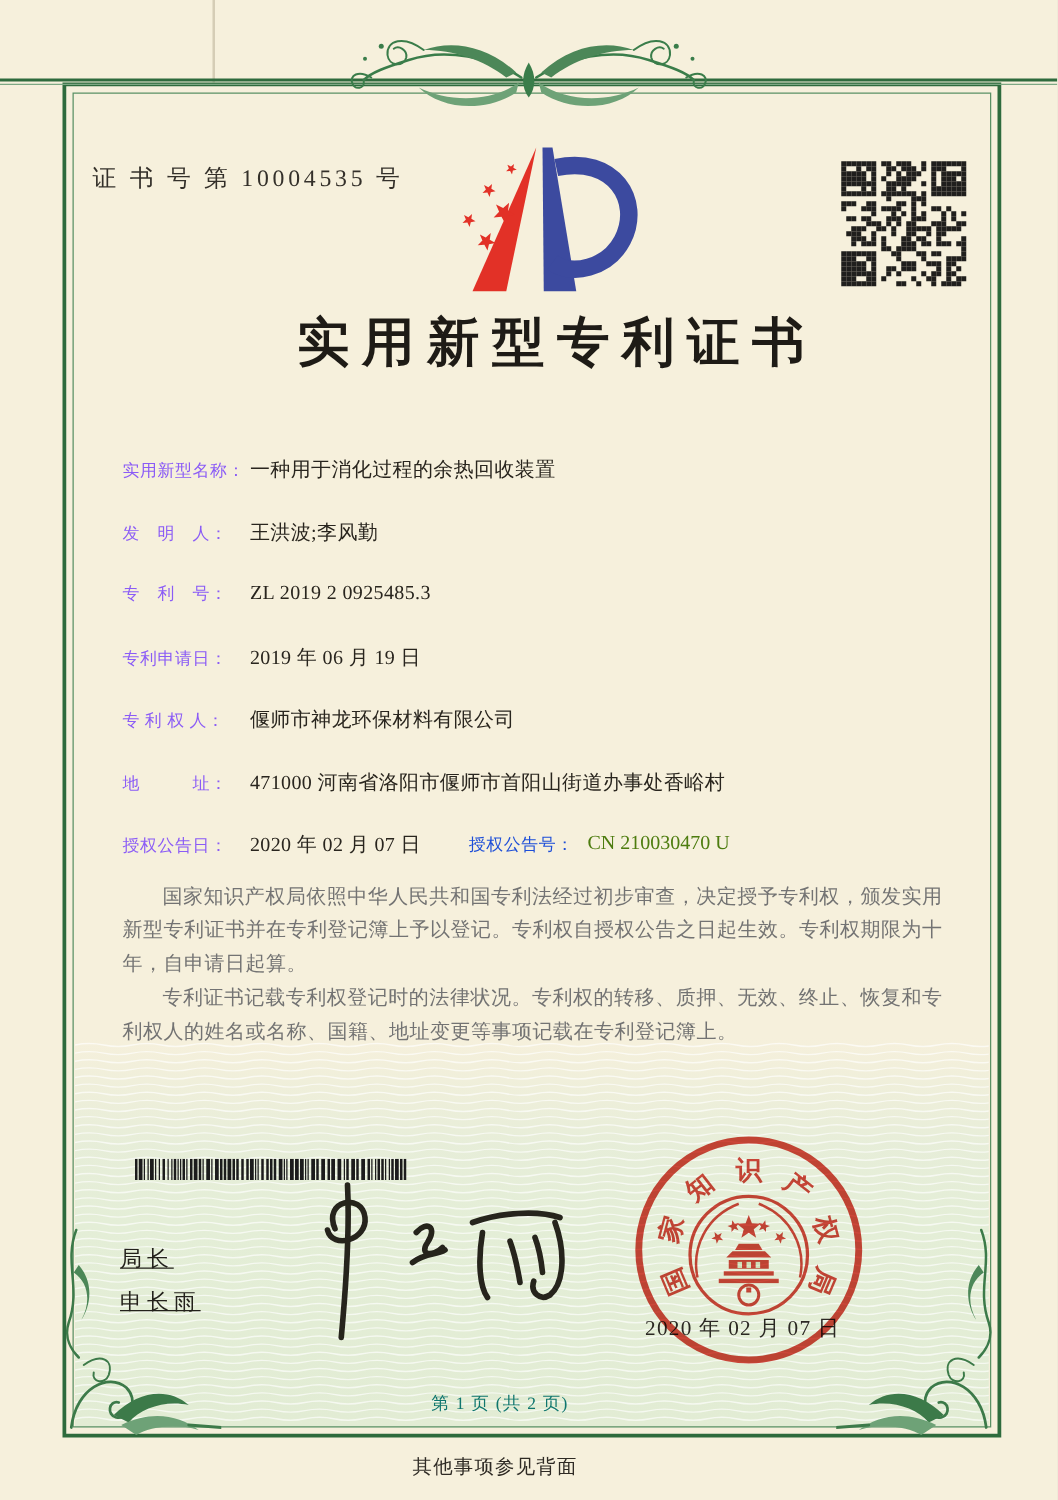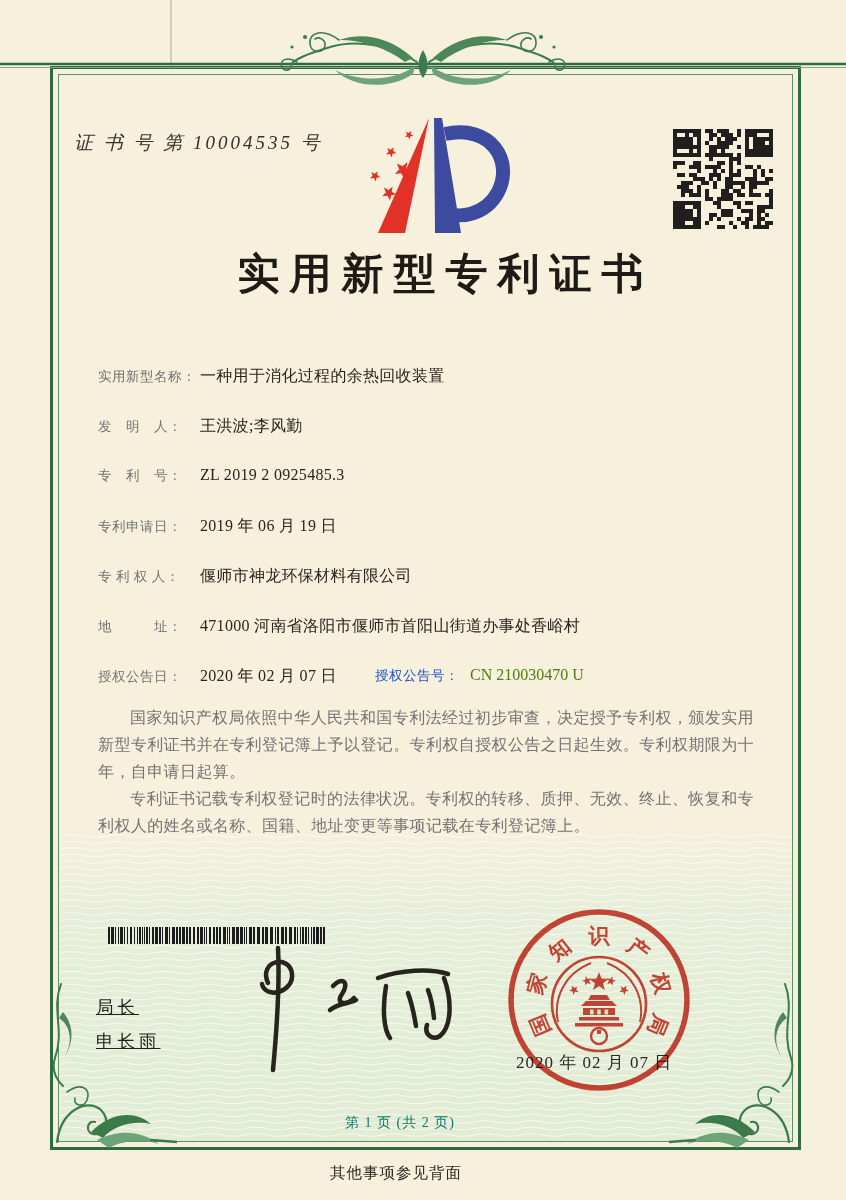--- a/index.html
+++ b/index.html
@@ -21,31 +21,31 @@
 
   
   #green-zone{position:absolute;left:60px;top:830px;width:731px;height:312px;z-index:1;
     background:linear-gradient(180deg, rgba(228,237,216,0) 0%, rgba(228,237,216,.85) 28%, #e4eed7 48%, #e2ecd4 100%);}
   #waves{position:absolute;left:0;top:0;width:731px;height:312px;}
 
   #corner-left{position:absolute;left:47px;top:982px;width:130px;height:170px;z-index:3;}
   #corner-right{position:absolute;left:669px;top:982px;width:130px;height:170px;z-index:3;transform:scaleX(-1);}
 
   
-  #cert-no{position:absolute;left:74px;top:130px;font-size:19px;letter-spacing:3px;color:#34302a;z-index:4;font-style:italic;}
+  #cert-no{position:absolute;left:74px;top:130px;font-size:19px;letter-spacing:3px;color:#34302a;z-index:4;}
   #logo{position:absolute;left:345px;top:113px;width:170px;height:127px;z-index:4;}
   #qr{position:absolute;left:672px;top:128px;width:102px;height:102px;z-index:4;}
 
   #title{position:absolute;left:0;right:0;top:246px;margin:0;text-align:center;
     font-size:42px;font-weight:700;letter-spacing:10px;color:#1e1b16;z-index:4;padding-left:45px;}
 
   
   #fields{position:absolute;left:98px;top:366px;width:680px;z-index:4;}
   .field-row{position:relative;display:flex;height:22px;margin-bottom:28px;align-items:baseline;}
-  .f-label{flex:none;width:102px;font-size:13.5px;letter-spacing:.5px;color:#737373;white-space:pre;}
+  .f-label{flex:none;width:102px;font-size:13.5px;letter-spacing:.5px;color:#8b5cf6;white-space:pre;}
   .f-value{font-size:16px;color:#29251e;letter-spacing:.3px;white-space:pre;}
   .f-label2{position:absolute;left:277px;top:1px;font-size:13.5px;letter-spacing:.5px;color:#1d4ed8;white-space:pre;}
   .f-value2{position:absolute;left:372px;top:0;font-size:16px;color:#4d7c0f;white-space:pre;}
 
   
   #body-text{position:absolute;left:98px;top:704px;width:656px;z-index:4;}
   #body-text p{margin:0;font-size:16px;line-height:27px;text-align:justify;text-indent:2em;
     color:#737373;letter-spacing:.4px;}
 
   #barcode{position:absolute;left:108px;top:927px;width:220px;height:17px;z-index:4;}

